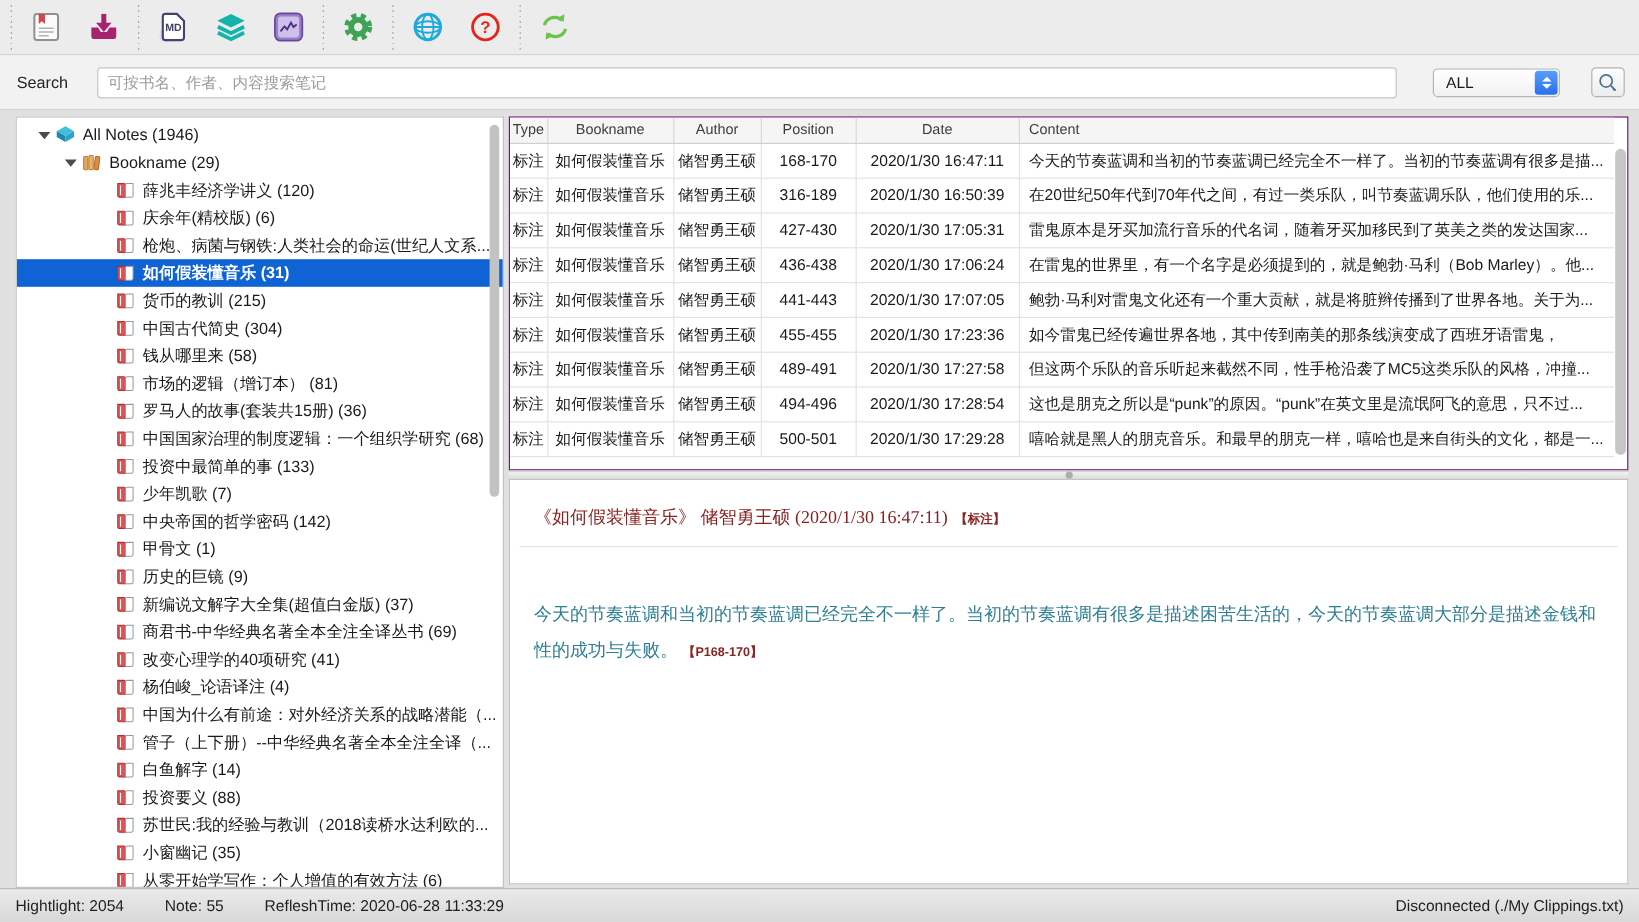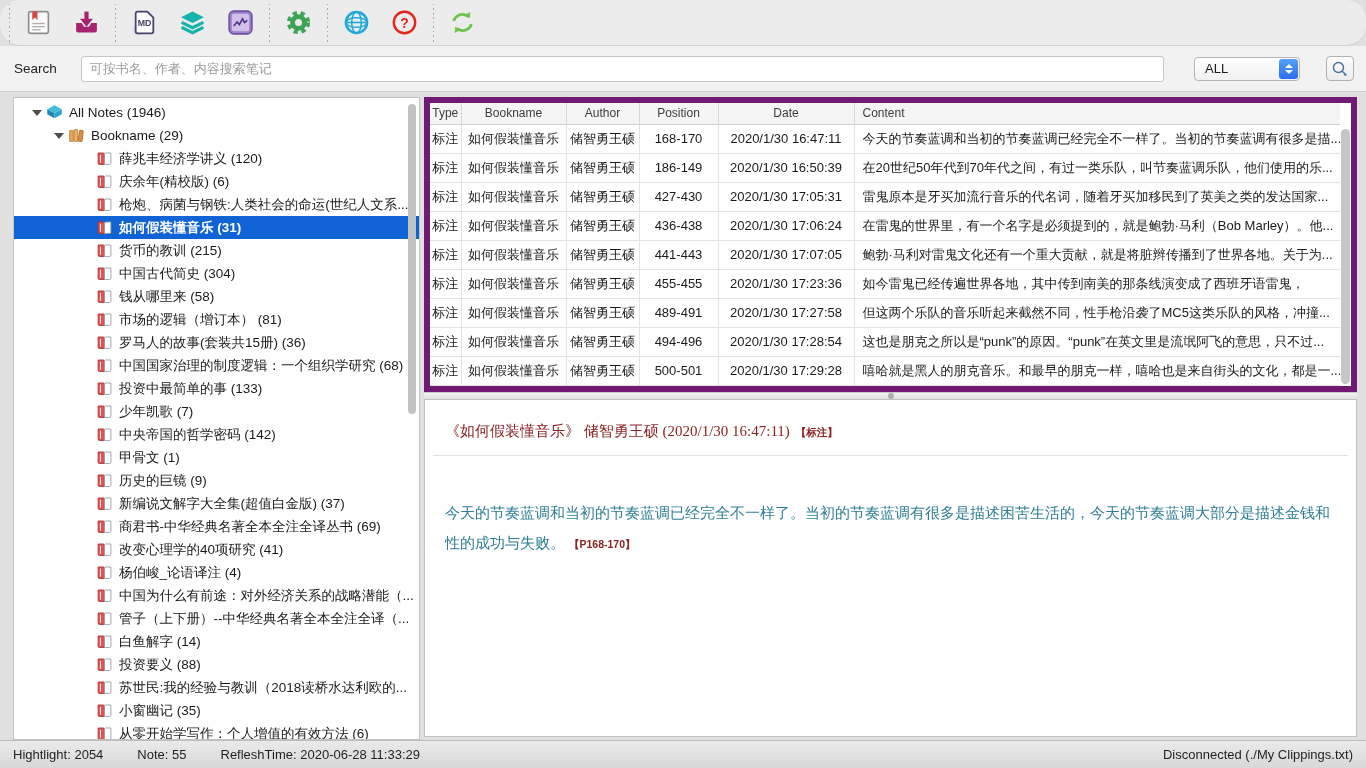--- a/index.html
+++ b/index.html
@@ -1,21 +1,21 @@
 <!DOCTYPE html>
 <html><head>
 <meta charset="utf-8">
 <style>
   * { margin:0; padding:0; box-sizing:border-box; }
   html,body { width:1366px; height:768px; overflow:hidden; }
   body { font-family:"Liberation Sans","DejaVu Sans",sans-serif; background:#e0e0e0; color:#1a1a1a; }
   .window { width:1366px; height:768px; display:flex; flex-direction:column; }
 
   
-  .toolbar { height:46px; background:#ececec; border-bottom:1px solid #d2d2d2; display:flex; align-items:center; padding-left:4px; flex:0 0 auto;border-radius:20px; }
+  .toolbar { height:46px; background:#ececec; border-bottom:1px solid #d2d2d2; display:flex; align-items:center; padding-left:4px; flex:0 0 auto; }
   .tool { width:38px; height:38px; border:none; background:transparent; display:flex; align-items:center; justify-content:center; margin:0 5px; cursor:pointer; }
   .tool svg { width:27px; height:27px; }
   .tsep { width:2px; height:38px; margin:0 4px;
           background-image:repeating-linear-gradient(to bottom,#a9a9a9 0 1.5px,transparent 1.5px 4.5px);
           background-size:1px 100%; background-repeat:no-repeat; background-position:center; }
 
   
   .searchrow { height:46px; background:#f2f2f2; border-bottom:1px solid #cdcdcd; display:flex; align-items:center; padding:0 12px 0 14px; flex:0 0 auto;gap:16px; }
   .searchrow label { font-size:13.5px; color:#222; margin-right:8px; }
   .searchrow input { flex:1; height:26px; border:1px solid #c6c6c6; border-radius:3px; background:#fff; font-size:13px; padding:0 8px; outline:none; font-family:inherit; }
@@ -40,21 +40,21 @@
   .tree-row .ticon svg { width:17px; height:17px; }
   .lvl0 { padding-left:16px; }
   .lvl1 { padding-left:38px; }
   .lvl2 { padding-left:82px; }
   .tree-row.selected { background:#1063d5; color:#fff; font-weight:bold; }
   .sb-scroll { position:absolute; right:3px; top:6px; width:8px; height:310px; border-radius:4px; background:#c2c2c2; }
 
   .rightcol { position:absolute; left:424px; right:9px; top:5px; bottom:3px; display:flex; flex-direction:column; }
 
   
-  .tablewrap { height:295px; flex:0 0 auto; background:#fff; border:6px solid #701a75; position:relative; overflow:hidden; }
+  .tablewrap { height:295px; flex:0 0 auto; background:#fff; border:1px solid #701a75; position:relative; overflow:hidden; }
   table { border-collapse:collapse; table-layout:fixed; width:calc(100% - 11px); }
   col.c-type{width:31px} col.c-book{width:105px} col.c-auth{width:73px} col.c-pos{width:79px} col.c-date{width:136px}
   th { height:21px; background:#f5f5f5; font-size:12px; font-weight:normal; color:#3c3c3c; border-right:1px solid #d7d7d7; border-bottom:1px solid #cfcfcf; }
   td { height:29px; font-size:13px; text-align:center; border-right:1px solid #e3e3e3; border-bottom:1px solid #e3e3e3; white-space:nowrap; overflow:hidden; padding:0 2px; }
   td.col-content, th.h-content { text-align:left; padding:0 8px; border-right:none;margin-left:28px; }
   th:last-child { border-right:none; }
   .tb-scroll { position:absolute; right:1px; top:26px; width:9px; height:255px; border-radius:4.5px; background:#c6c6c6; }
 
   
   .splitter { height:8px; flex:0 0 auto; background:linear-gradient(#f2f2f2,#dedede); border-top:1px solid #c9c9c9; border-bottom:1px solid #c2c2c2; position:relative; cursor:row-resize; }
@@ -498,21 +498,21 @@
                 <td class="col-bookname">如何假装懂音乐</td>
                 <td class="col-author">储智勇王硕</td>
                 <td class="col-position">168-170</td>
                 <td class="col-date">2020/1/30 16:47:11</td>
                 <td class="col-content">今天的节奏蓝调和当初的节奏蓝调已经完全不一样了。当初的节奏蓝调有很多是描...</td>
               </tr>
               <tr>
                 <td class="col-type">标注</td>
                 <td class="col-bookname">如何假装懂音乐</td>
                 <td class="col-author">储智勇王硕</td>
-                <td class="col-position">186-149</td>
+                <td class="col-position">316-189</td>
                 <td class="col-date">2020/1/30 16:50:39</td>
                 <td class="col-content">在20世纪50年代到70年代之间，有过一类乐队，叫节奏蓝调乐队，他们使用的乐...</td>
               </tr>
               <tr>
                 <td class="col-type">标注</td>
                 <td class="col-bookname">如何假装懂音乐</td>
                 <td class="col-author">储智勇王硕</td>
                 <td class="col-position">427-430</td>
                 <td class="col-date">2020/1/30 17:05:31</td>
                 <td class="col-content">雷鬼原本是牙买加流行音乐的代名词，随着牙买加移民到了英美之类的发达国家...</td>

